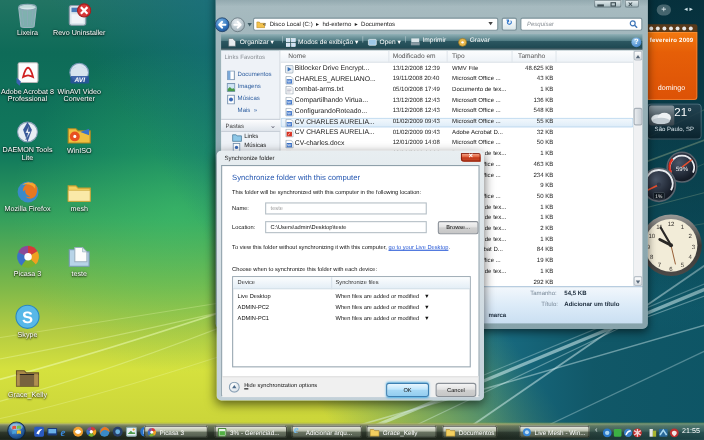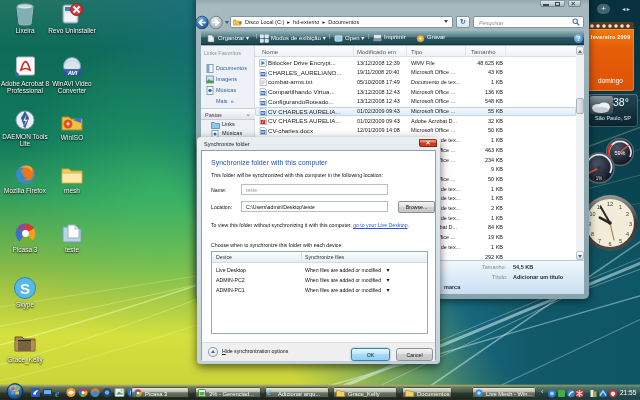--- a/index.html
+++ b/index.html
@@ -223,21 +223,21 @@
  </div>
 
  <div class="abs" style="left:588px;top:94px;width:50px;height:33px;border-radius:4px;background:linear-gradient(180deg,rgba(40,70,85,.85),rgba(10,30,40,.85));box-shadow:inset 0 0 0 1px rgba(160,200,215,.35);">
    <div class="abs" style="left:2px;top:2px;width:23px;height:18px;border-radius:2px;background:linear-gradient(180deg,#8a98a0 0%,#5a6870 45%,#38444c 100%);overflow:hidden;">
           <svg class="abs" style="left:1px;top:5px" width="21" height="12" viewBox="0 0 21 12">
             <ellipse cx="7" cy="7" rx="6" ry="4" fill="#dde4e8"></ellipse>
             <ellipse cx="13" cy="6" rx="6" ry="4.5" fill="#eef2f4"></ellipse>
             <ellipse cx="10" cy="9" rx="8" ry="3" fill="#c2ccd2"></ellipse>
           </svg>
         </div>
-   <span class="abs" style="left:25px;top:2px;font-size:10.5px;color:#fff;">38°</span>
+   <span class="abs" style="left:25px;top:2px;font-size:10.5px;color:#fff;">21°</span>
    <div class="abs" style="left:0;top:21px;width:50px;text-align:center;font-size:5.5px;color:#d8e4ea;">São Paulo, SP</div>
  </div>
 
  <div class="abs" style="left:583px;top:135px;width:55px;height:52px;">
    <svg class="abs" width="55" height="52" viewBox="0 0 55 52">
      <defs>
             <radialGradient id="gg" cx=".4" cy=".35" r=".8">
               <stop offset="0" stop-color="#4a5668"></stop>
               <stop offset=".7" stop-color="#181e2a"></stop>
               <stop offset="1" stop-color="#0a0e16"></stop>

